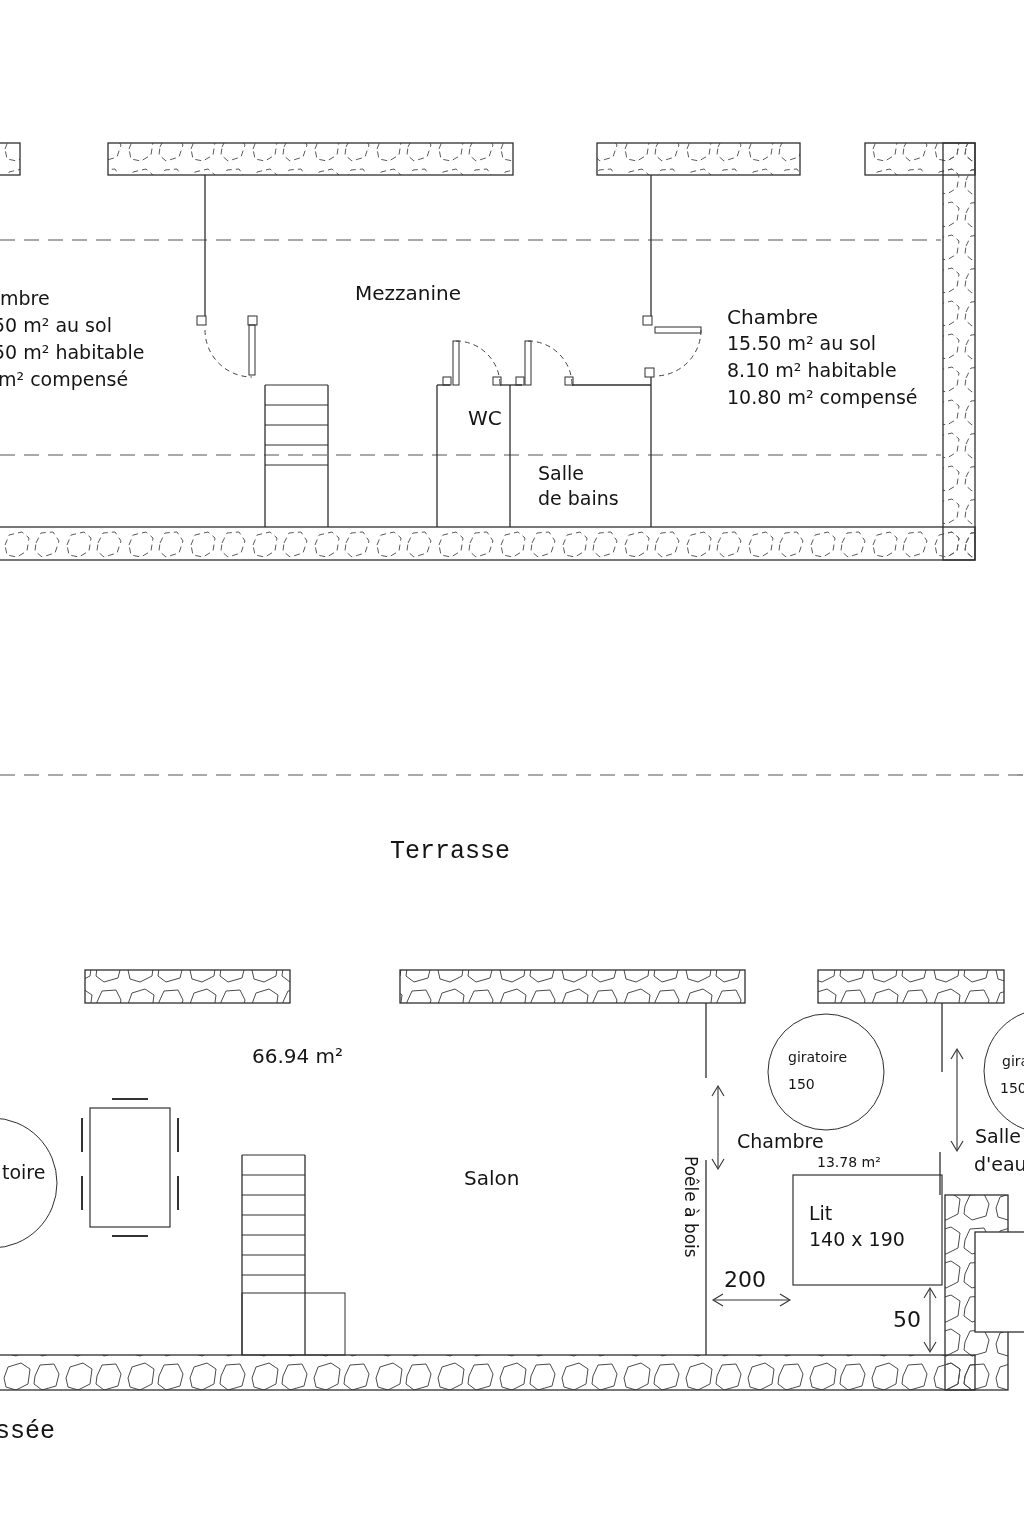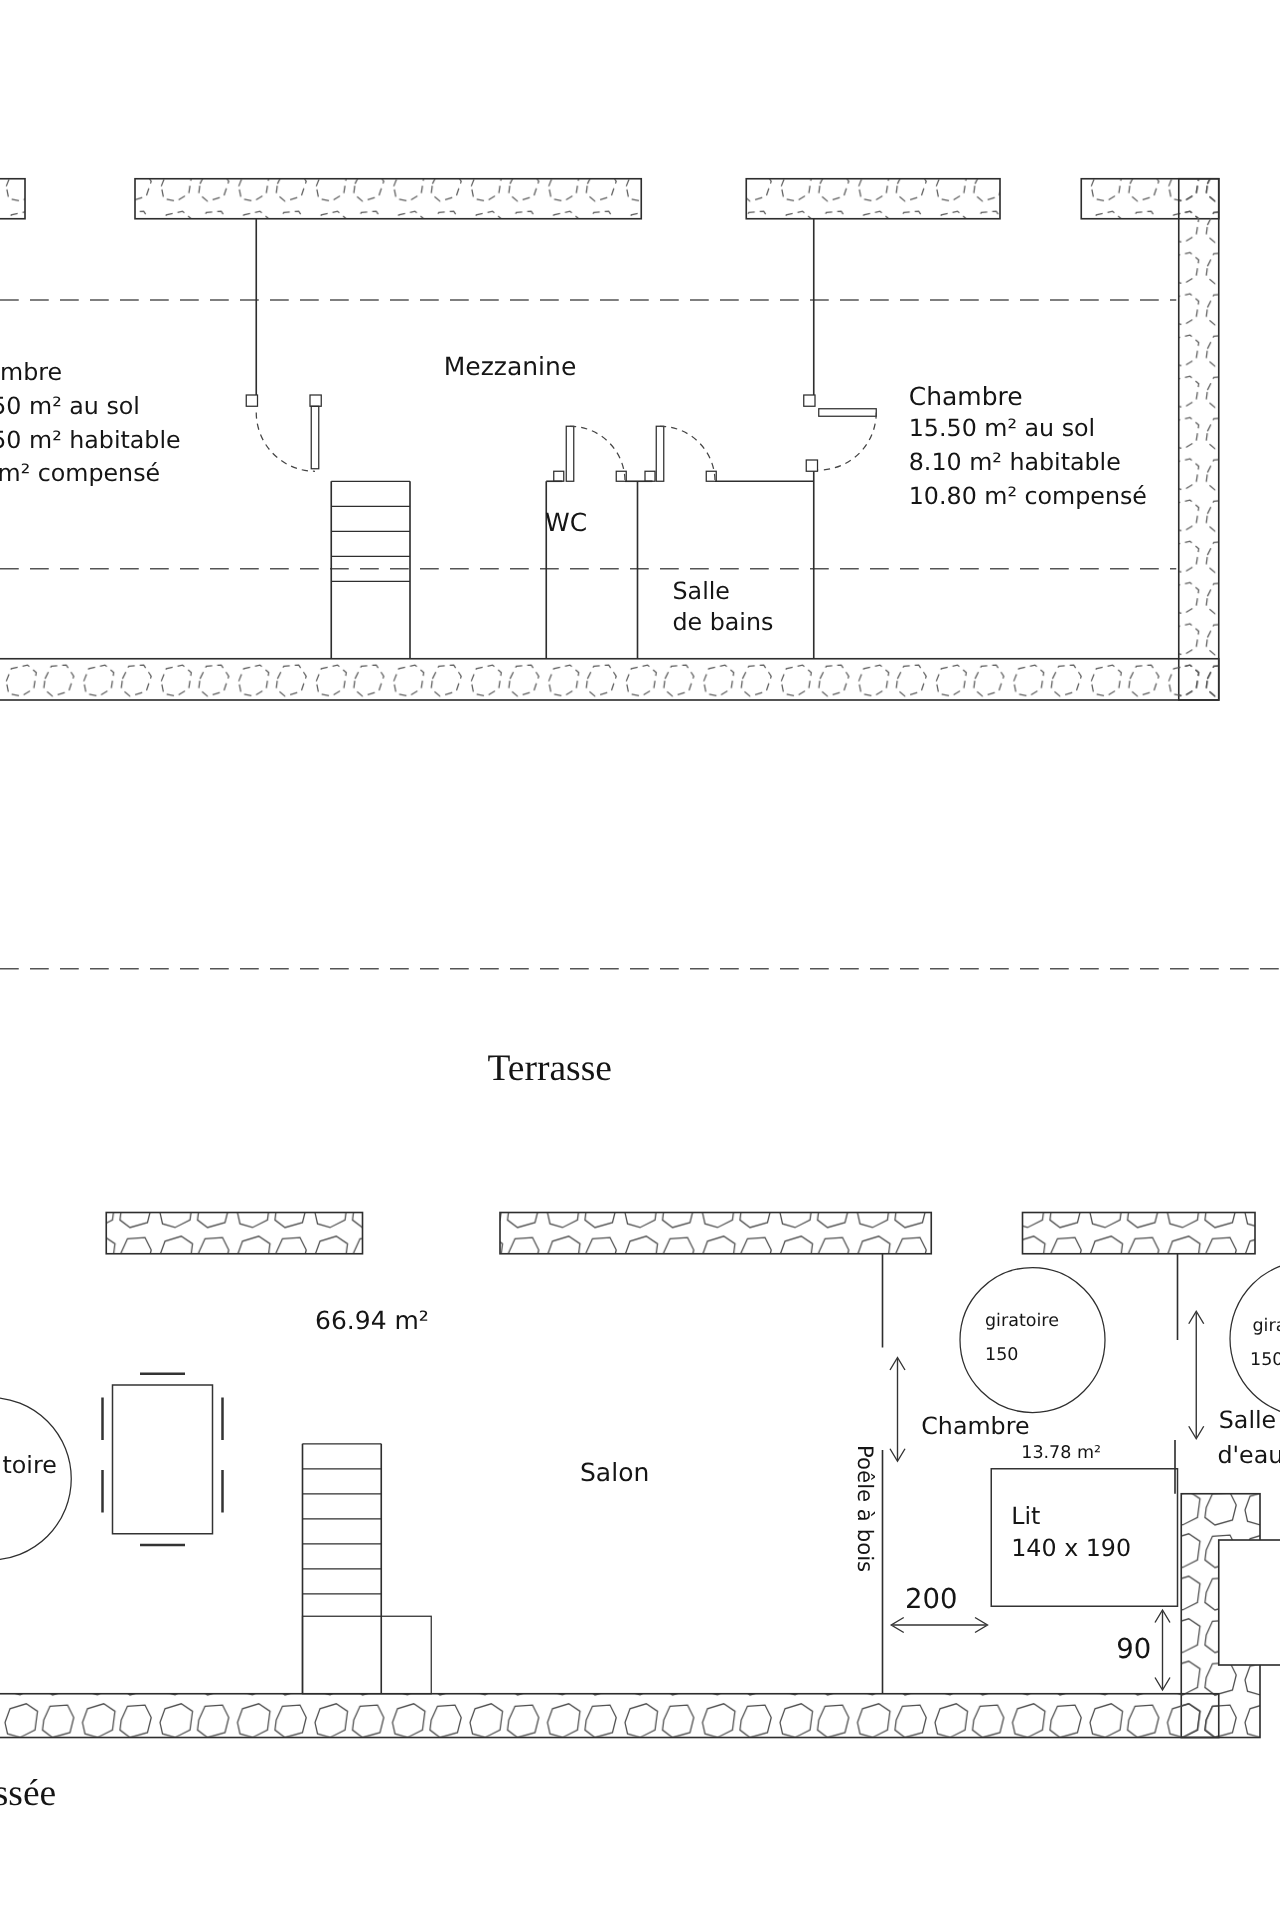--- a/index.html
+++ b/index.html
@@ -3,21 +3,21 @@
 <meta charset="utf-8">
 <style>
   html,body{margin:0;padding:0;width:1024px;height:1536px;background:#fff;overflow:hidden;position:relative}
   #canvas{position:absolute;left:0;top:0;width:937px;height:1536px}
   svg{position:absolute;left:0;top:0}
   .lbl{position:absolute;font-family:"DejaVu Sans",sans-serif;color:#151515;white-space:nowrap;line-height:1.12}
   .f19{font-size:19px}
   .f20{font-size:20px}
   .f18{font-size:14px}
   .f22{font-size:22px}
-  .title{font-family:Liberation Serif, serif;font-size:30px}
+  .title{font-family:Liberation Mono, monospace;font-size:25px}
   .vert{writing-mode:vertical-rl;font-size:17px}
   .sd{fill:none;stroke:#5a5a5a;stroke-width:1;stroke-dasharray:6 4}
   .ss{fill:none;stroke:#4a4a4a;stroke-width:1}
   .wall{stroke:#2e2e2e;stroke-width:1.3}
   .ln{stroke:#2e2e2e;stroke-width:1.3;fill:none}
   .thin{stroke:#2e2e2e;stroke-width:1;fill:none}
   .dash{stroke:#555;stroke-width:1.2;fill:none;stroke-dasharray:15 9}
   .arc{stroke:#444;stroke-width:1;fill:none;stroke-dasharray:5 4}
   .dim{stroke:#333;stroke-width:1.1;fill:none}
   .furn{stroke:#333;stroke-width:1.2;fill:none}
@@ -181,21 +181,21 @@
     <path class="dim" d="M924 1342 L930 1352 L936 1342"></path>
   </g>
 </svg>
 
 <div class="lbl f19" style="left:0px;top:288px">mbre</div>
 <div class="lbl f19" style="left:-7px;top:315px">50 m² au sol</div>
 <div class="lbl f19" style="left:-7px;top:342px">50 m² habitable</div>
 <div class="lbl f19" style="left:-2px;top:369px">m² compensé</div>
 
 <div class="lbl f20" style="left:355px;top:282px">Mezzanine</div>
-<div class="lbl f20" style="left:436px;top:407px">WC</div>
+<div class="lbl f20" style="left:468px;top:407px">WC</div>
 <div class="lbl f19" style="left:538px;top:463px">Salle</div>
 <div class="lbl f19" style="left:538px;top:488px">de bains</div>
 
 <div class="lbl f20" style="left:727px;top:306px">Chambre</div>
 <div class="lbl f19" style="left:727px;top:333px">15.50 m² au sol</div>
 <div class="lbl f19" style="left:727px;top:360px">8.10 m² habitable</div>
 <div class="lbl f19" style="left:727px;top:387px">10.80 m² compensé</div>
 
 <div class="lbl title" style="left:390px;top:838px">Terrasse</div>
 
@@ -215,17 +215,17 @@
 <div class="lbl f19" style="left:737px;top:1131px">Chambre</div>
 <div class="lbl f18" style="left:817px;top:1155px">13.78 m²</div>
 
 <div class="lbl f19" style="left:809px;top:1203px">Lit</div>
 <div class="lbl f19" style="left:809px;top:1229px">140 x 190</div>
 
 <div class="lbl f19" style="left:975px;top:1126px">Salle</div>
 <div class="lbl f19" style="left:974px;top:1154px">d'eau</div>
 
 <div class="lbl f22" style="left:724px;top:1268px">200</div>
-<div class="lbl f22" style="left:893px;top:1308px">90</div>
+<div class="lbl f22" style="left:893px;top:1308px">50</div>
 
 <div class="lbl title" style="left:-5px;top:1418px">ssée</div>
 
 </div>
 
 </body></html>

